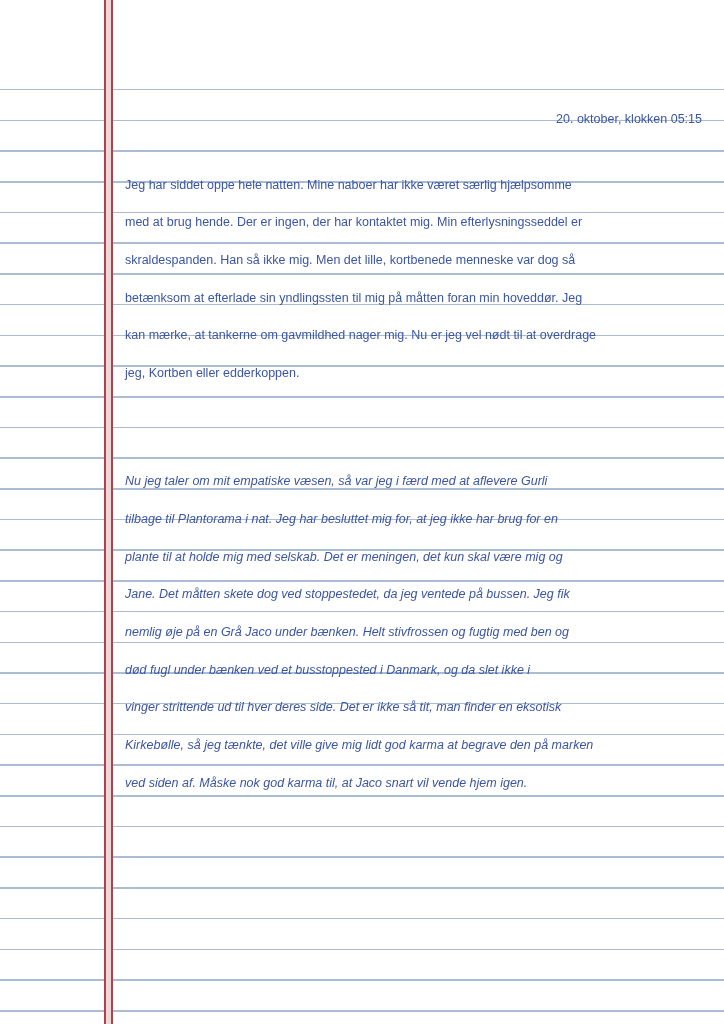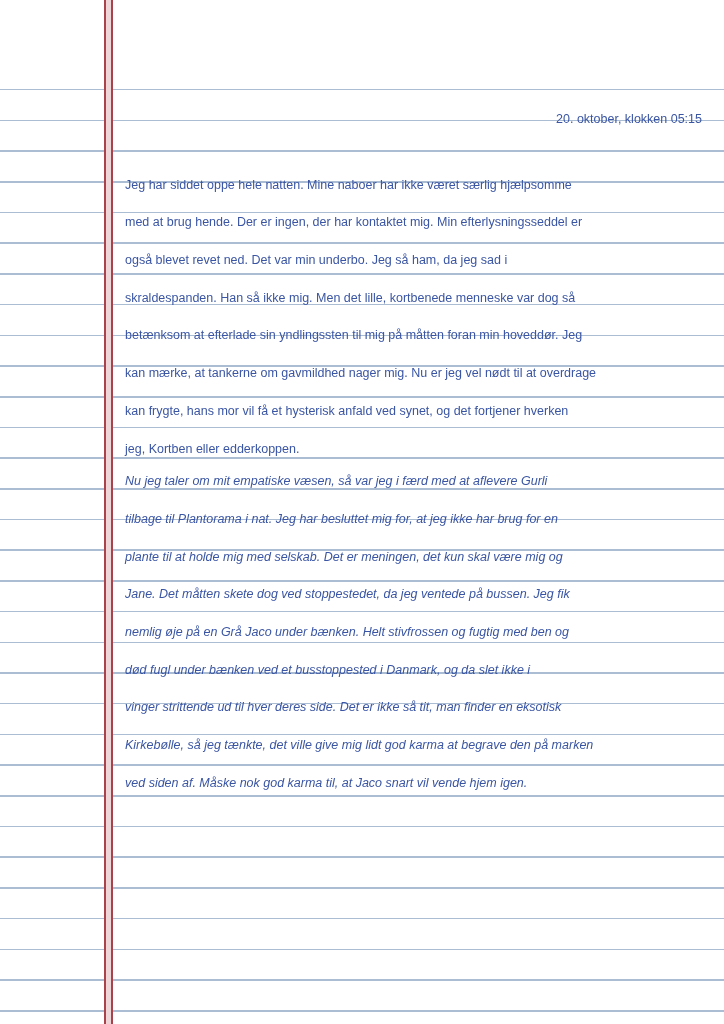--- a/index.html
+++ b/index.html
@@ -90,25 +90,23 @@
 
 <div class="page">
   <div class="ruling"></div>
   <div class="margin-line"></div>
 
   <div class="date ink">20. oktober, klokken 05:15</div>
 
   <div class="para para-1 ink">
       <div class="hline">Jeg har siddet oppe hele natten. Mine naboer har ikke været særlig hjælpsomme</div>
       <div class="hline">med at brug hende. Der er ingen, der har kontaktet mig. Min efterlysningsseddel er</div>
-      <div class="hline">også blevet revet ned. Det var min underbo. Jeg så ham, da jeg sad i</div>
       <div class="hline">skraldespanden. Han så ikke mig. Men det lille, kortbenede menneske var dog så</div>
       <div class="hline">betænksom at efterlade sin yndlingssten til mig på måtten foran min hoveddør. Jeg</div>
       <div class="hline">kan mærke, at tankerne om gavmildhed nager mig. Nu er jeg vel nødt til at overdrage</div>
-      <div class="hline">kan frygte, hans mor vil få et hysterisk anfald ved synet, og det fortjener hverken</div>
       <div class="hline">jeg, Kortben eller edderkoppen.</div>
     </div>
 
   <div class="para para-2 ink">
       <div class="hline">Nu jeg taler om mit empatiske væsen, så var jeg i færd med at aflevere Gurli</div>
       <div class="hline">tilbage til Plantorama i nat. Jeg har besluttet mig for, at jeg ikke har brug for en</div>
       <div class="hline">plante til at holde mig med selskab. Det er meningen, det kun skal være mig og</div>
       <div class="hline">Jane. Det måtten skete dog ved stoppestedet, da jeg ventede på bussen. Jeg fik</div>
       <div class="hline">nemlig øje på en Grå Jaco under bænken. Helt stivfrossen og fugtig med ben og</div>
       <div class="hline">død fugl under bænken ved et busstoppested i Danmark, og da slet ikke i</div>

